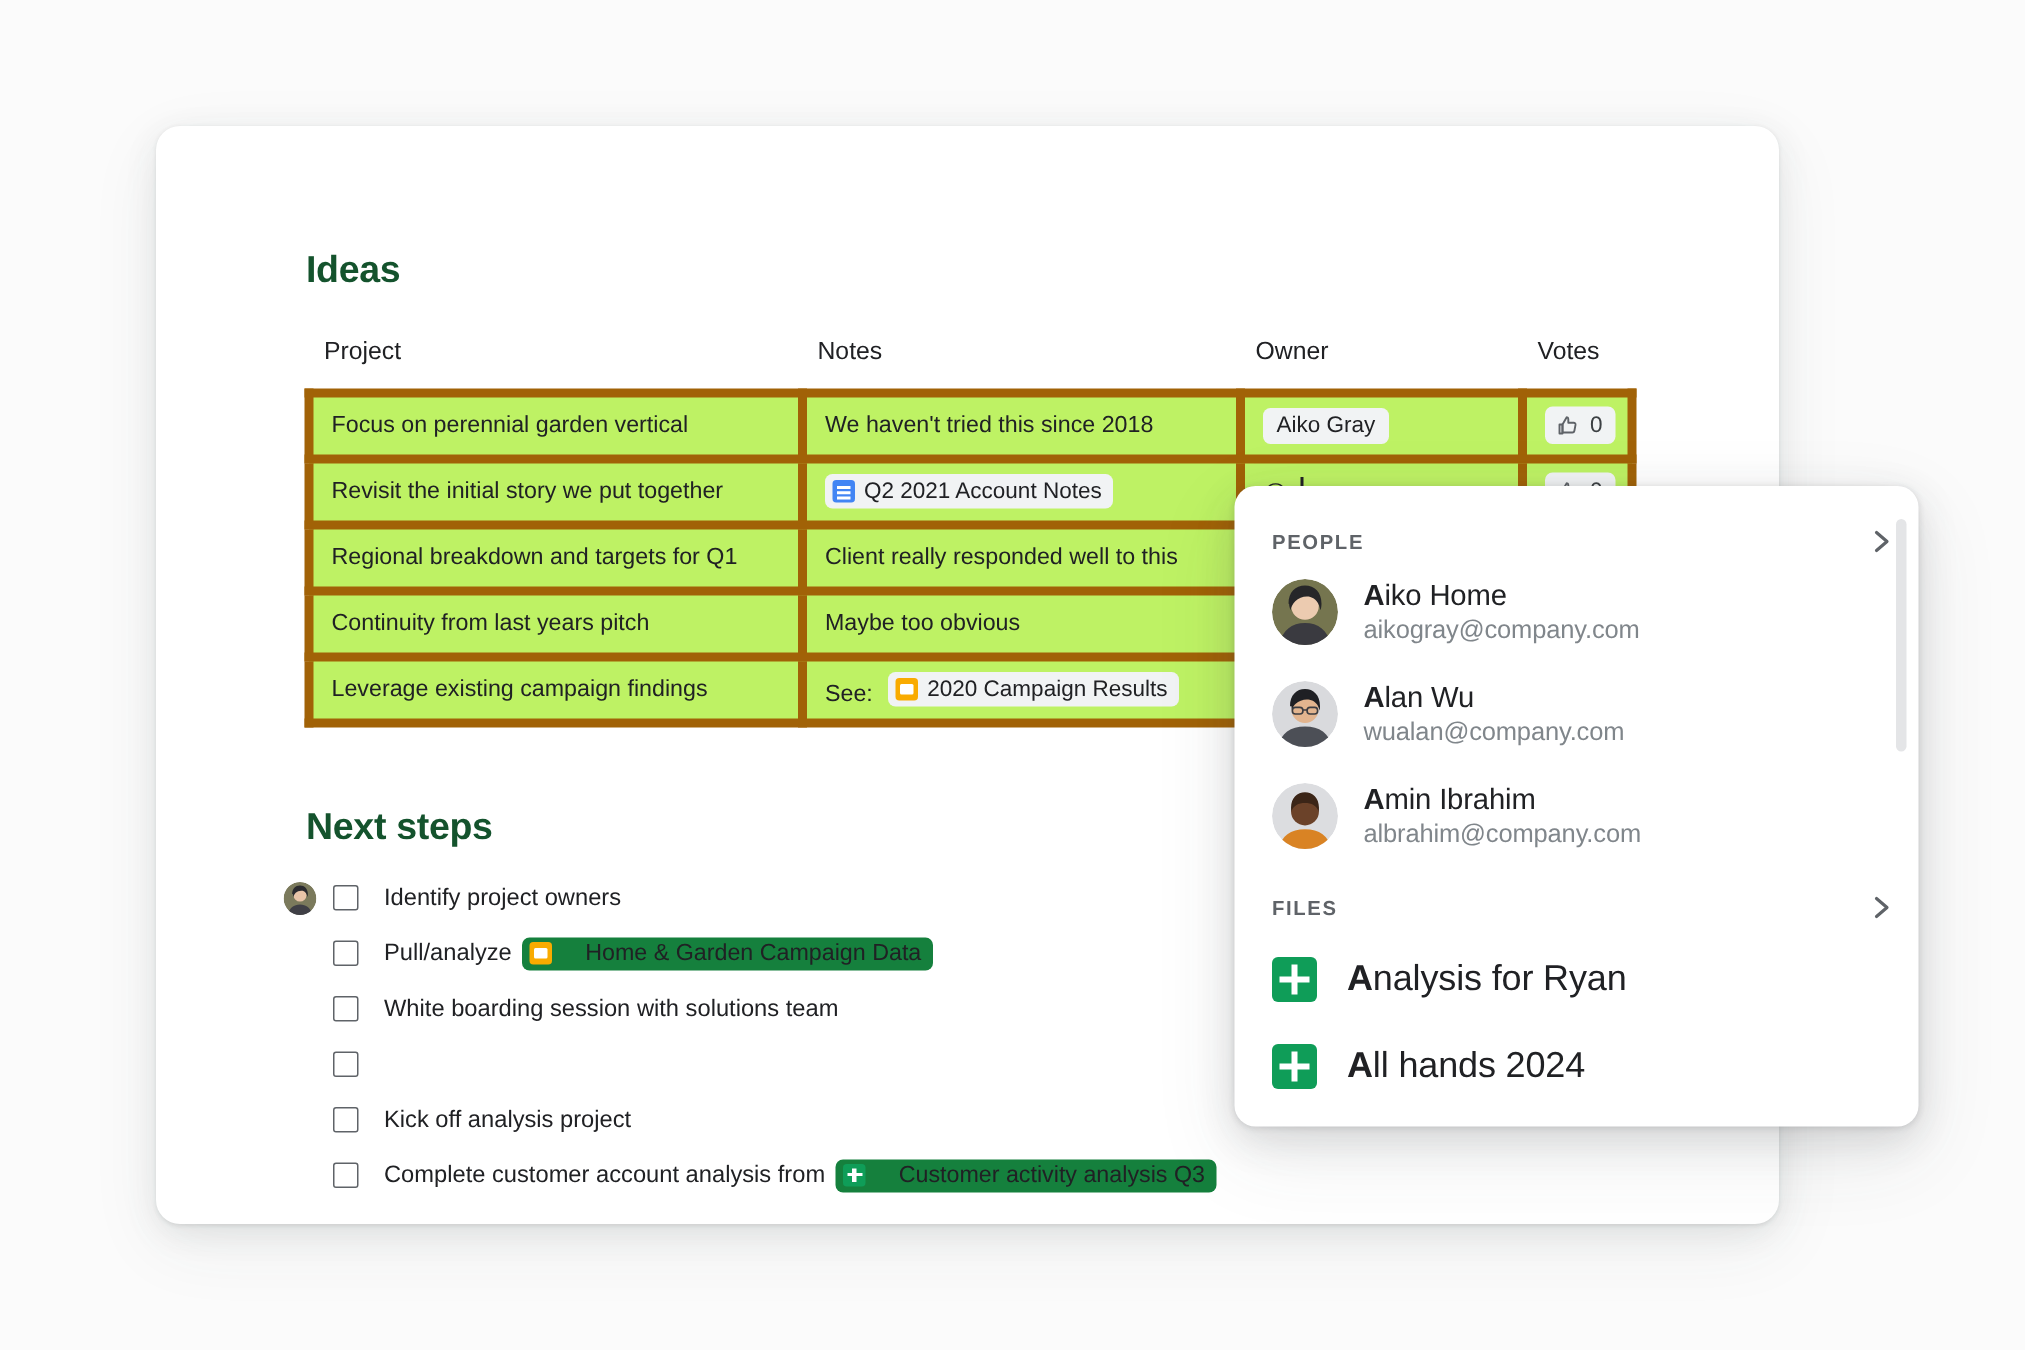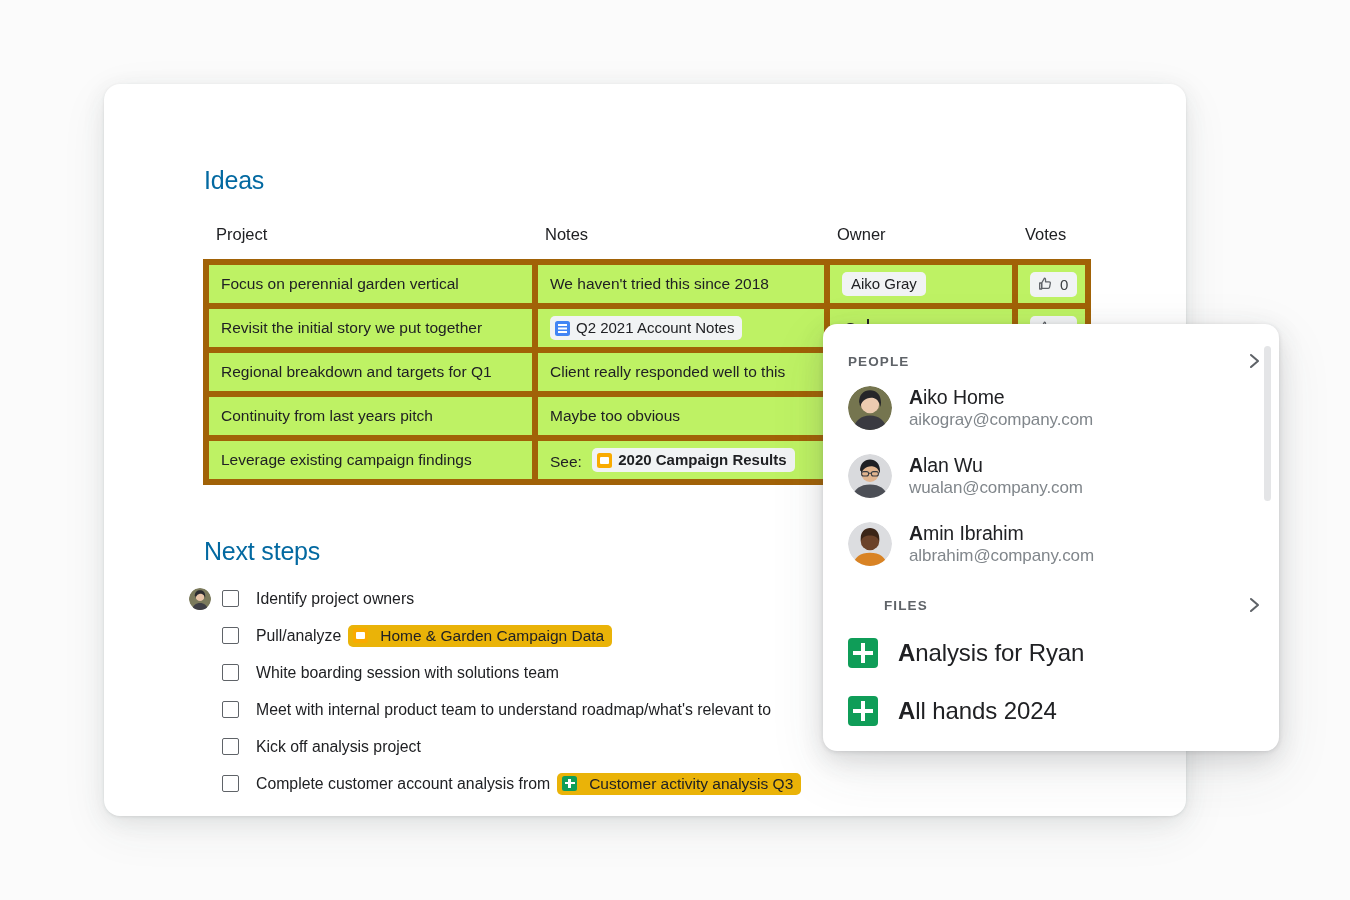--- a/index.html
+++ b/index.html
@@ -29,22 +29,22 @@
     box-shadow: 0 1px 3px rgba(60,64,67,.12),
                 0 6px 22px rgba(60,64,67,.10),
                 0 14px 48px rgba(60,64,67,.07);
     overflow: hidden;
   }
 
   
   .section-title {
     position: absolute;
     font-size: 25px;
-    font-weight: 400;
-    color: #0369a1;
+    font-weight: 700;
+    color: #14532d;
     letter-spacing: -0.2px;
   }
   #ideas-title { left: 100px; top: 82px; }
   #next-title  { left: 100px; top: 453px; }
 
   
   .tbl-wrap {
     position: absolute;
     left: 99px;
     top: 141px;
@@ -94,22 +94,22 @@
     line-height: 1.15;
     white-space: nowrap;
   }
   .chip.plain {
     padding: 3px 9px;
     background: #f1f3f4;
   }
   .chip-lite {
     display: inline-flex;
     align-items: center;
-    gap: 12px;
-    background: #eab308;
+    gap: 22px;
+    background: #15803d;
     border-radius: 5px;
     padding: 2px 8px 2px 5px;
     font-size: 15.5px;
     color: #202124;
     white-space: nowrap;
   }
 
   
   .gicon {
     width: 15px; height: 15px;
@@ -402,21 +402,21 @@
           <td>Continuity from last years pitch</td>
           <td>Maybe too obvious</td>
           <td class="cell-owner"></td>
           <td class="cell-votes"></td>
         </tr>
 
         <tr>
           <td>Leverage existing campaign findings</td>
           <td>
             <span>See:</span>
-            <span class="chip" style="margin-left:6px;font-weight:bold;">
+            <span class="chip" style="margin-left:6px;">
               <span class="gicon slides"></span>
               <span>2020 Campaign Results</span>
             </span>
           </td>
           <td class="cell-owner"></td>
           <td class="cell-votes"></td>
         </tr>
 
       </tbody>
     </table>
@@ -459,23 +459,20 @@
       <div class="step-avatar-slot"></div>
       <div class="checkbox"></div>
       <div class="step-label">
         <span>White boarding session with solutions team</span>
       </div>
     </div>
 
     <div class="step-row">
       <div class="step-avatar-slot"></div>
       <div class="checkbox"></div>
-      <div class="step-label">
-        <span>Meet with internal product team to understand roadmap/what's relevant to</span>
-      </div>
     </div>
 
     <div class="step-row">
       <div class="step-avatar-slot"></div>
       <div class="checkbox"></div>
       <div class="step-label">
         <span>Kick off analysis project</span>
       </div>
     </div>
 
@@ -547,21 +544,21 @@
           <circle cx="22" cy="19" r="9.3" fill="#6b4229"></circle>
           <path d="M12.7 16.4c0-6.6 4.2-10.3 9.3-10.3s9.3 3.7 9.3 10.3c0 1-.1 1.9-.3 2.6-1.3-3.9-4.6-5.6-9-5.6s-7.7 1.7-9 5.6c-.2-.7-.3-1.6-.3-2.6z" fill="#3b2517"></path>
         </svg>
       </span>
       <span>
         <div class="person-name"><b>A</b><span>min Ibrahim</span></div>
         <div class="person-mail">albrahim@company.com</div>
       </span>
     </div>
 
-    <div class="grp-header" style="margin-top:14px;margin-left:36px;">
+    <div class="grp-header" style="margin-top:14px;">
       <span class="grp-title">FILES</span>
       <span class="chev">
         <svg width="13" height="20" viewBox="0 0 13 20" fill="none" stroke="#5f6368" stroke-width="2.1" stroke-linecap="round" stroke-linejoin="round">
           <polyline points="3,4 10,10 3,16"></polyline>
         </svg>
       </span>
     </div>
 
     <div class="file-row" style="margin-top:6px;">
       <span class="file-icon-lg"></span>

